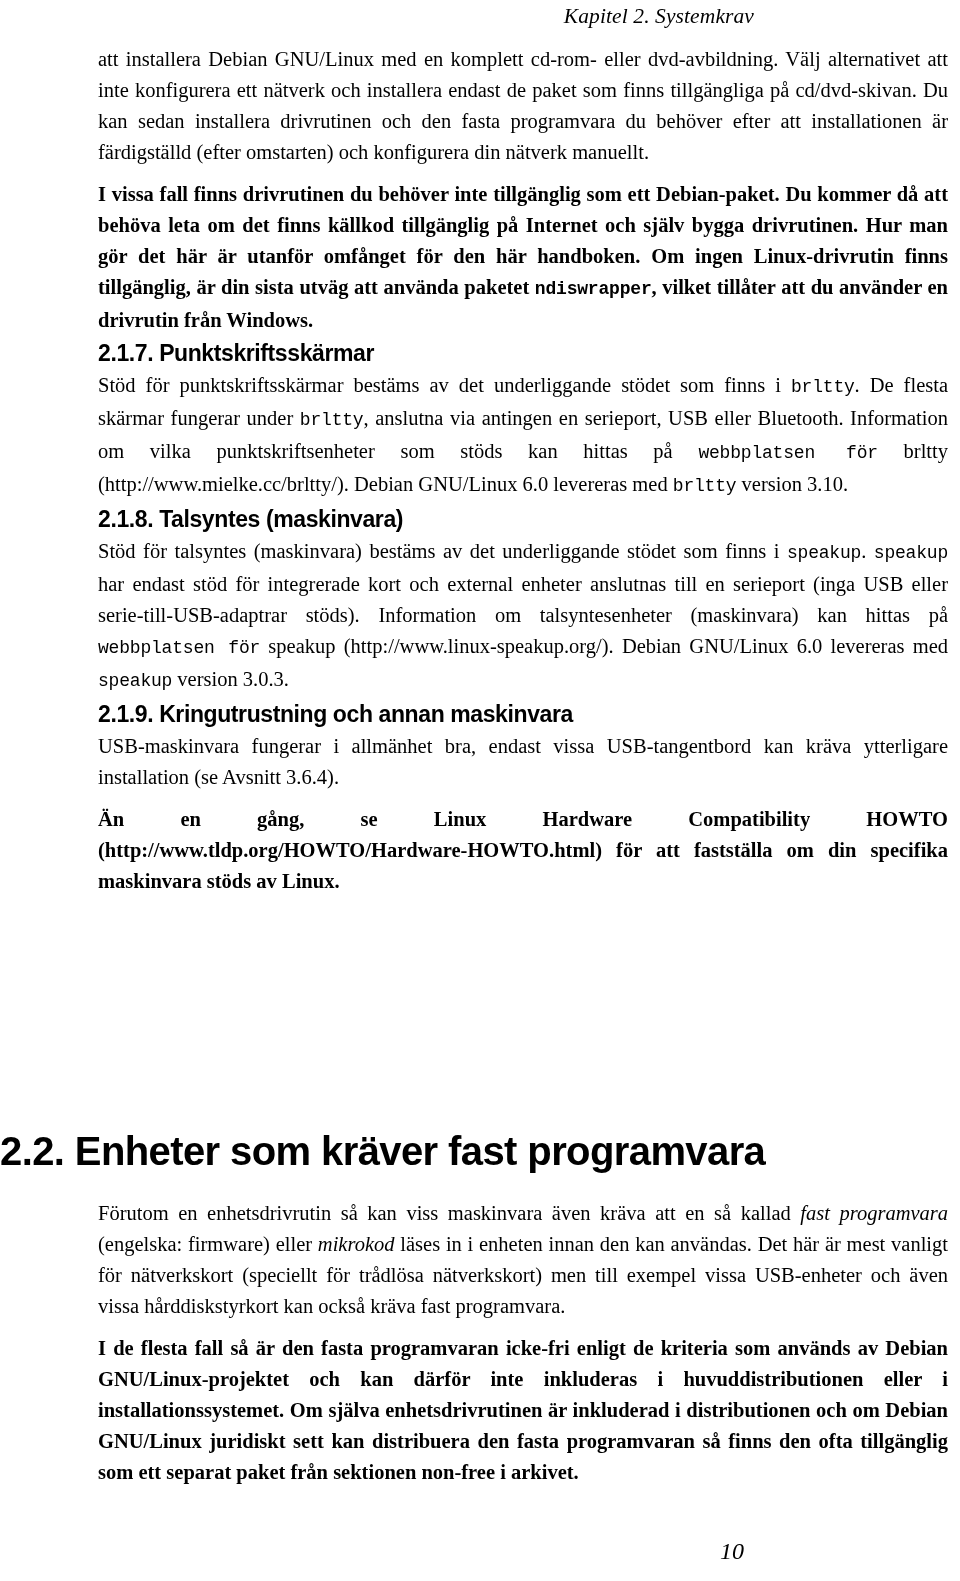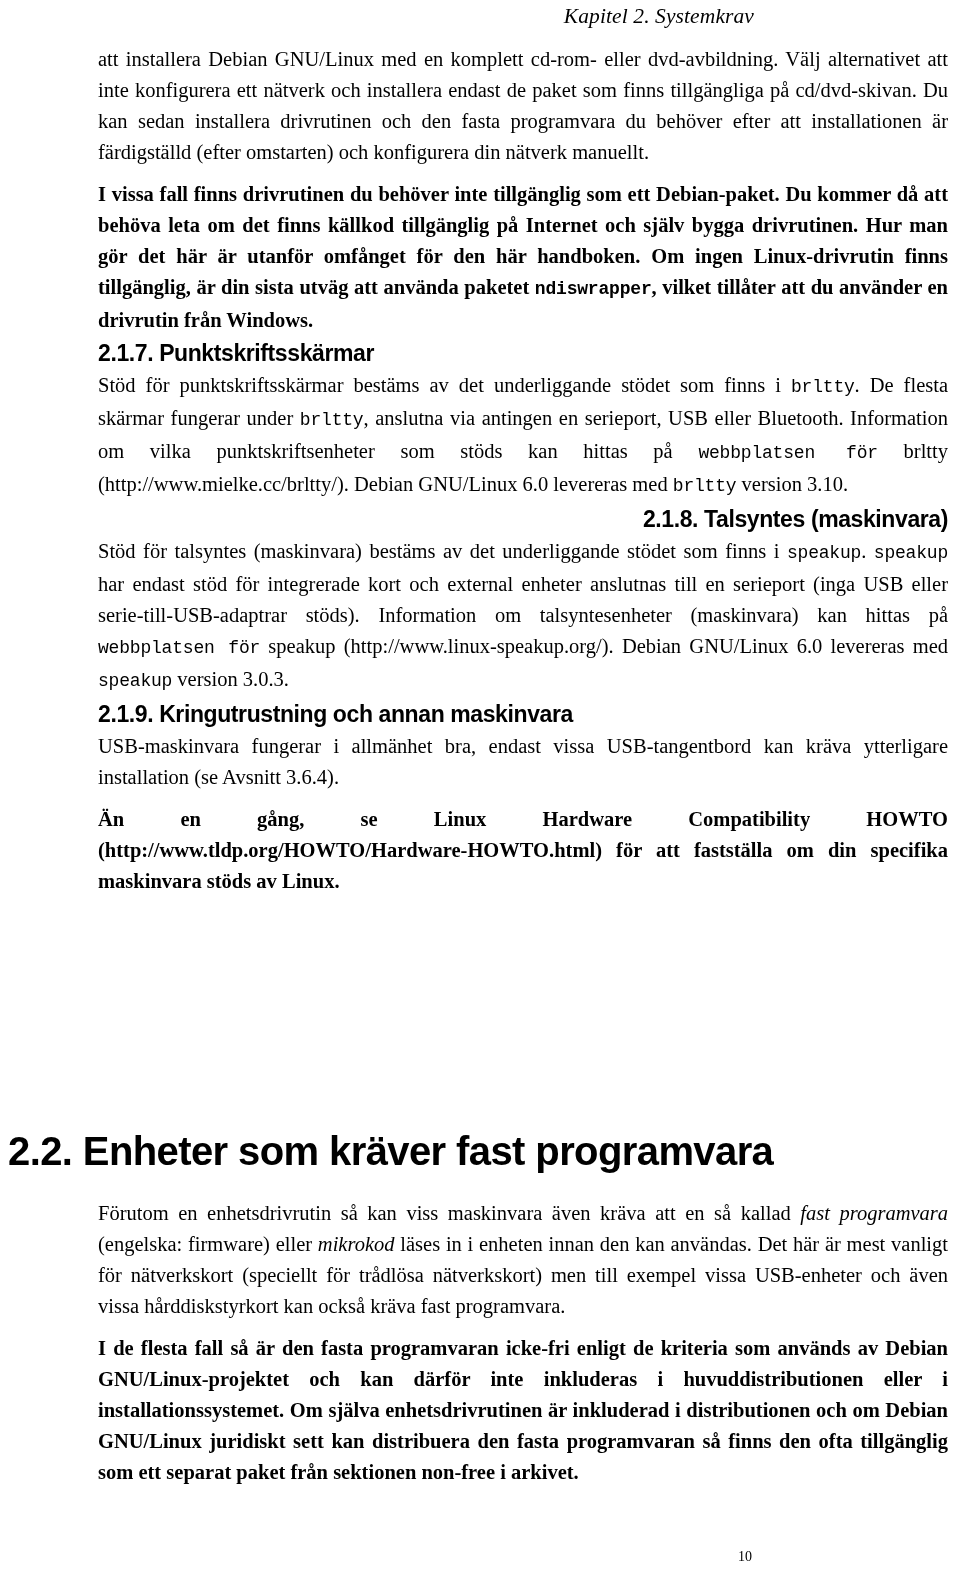--- a/index.html
+++ b/index.html
@@ -83,45 +83,46 @@
     font-weight: bold;
     font-size: 40px;
     line-height: 46px;
     letter-spacing: -0.6px;
     margin: 0;
     color: #000;
   }
 
   
   .gap-before-h2  { margin-top: 96px; }
-  .gap-before-h2b { margin-top: 86px; text-align: right; }
+  .gap-before-h2b { margin-top: 86px; }
   .gap-before-h2c { margin-top: 88px; }
   .gap-after-h2   { margin-top: 28px; }
 
   .sect1-wrap {
     position: absolute;
     left: 0;
     top: 1128px;
     width: 960px;
   }
   .sect1-wrap h1.sect1 {
-    margin-left: 8px;
+    margin-left: 0;
   }
   .sect1-body {
     margin-left: 98px;
     width: 850px;
     margin-top: 24px;
   }
 
   
   .folio {
     position: absolute;
     bottom: 16px;
-    right: 16px;
-    font-size: 14px;
+    right: 24px;
+    font-style: italic;
+    font-size: 24px;
   }
 </style>
 </head>
 <body>
 
 <div class="page">
 
   <div class="running-header">Kapitel 2. Systemkrav</div>
 
   <div class="content">

